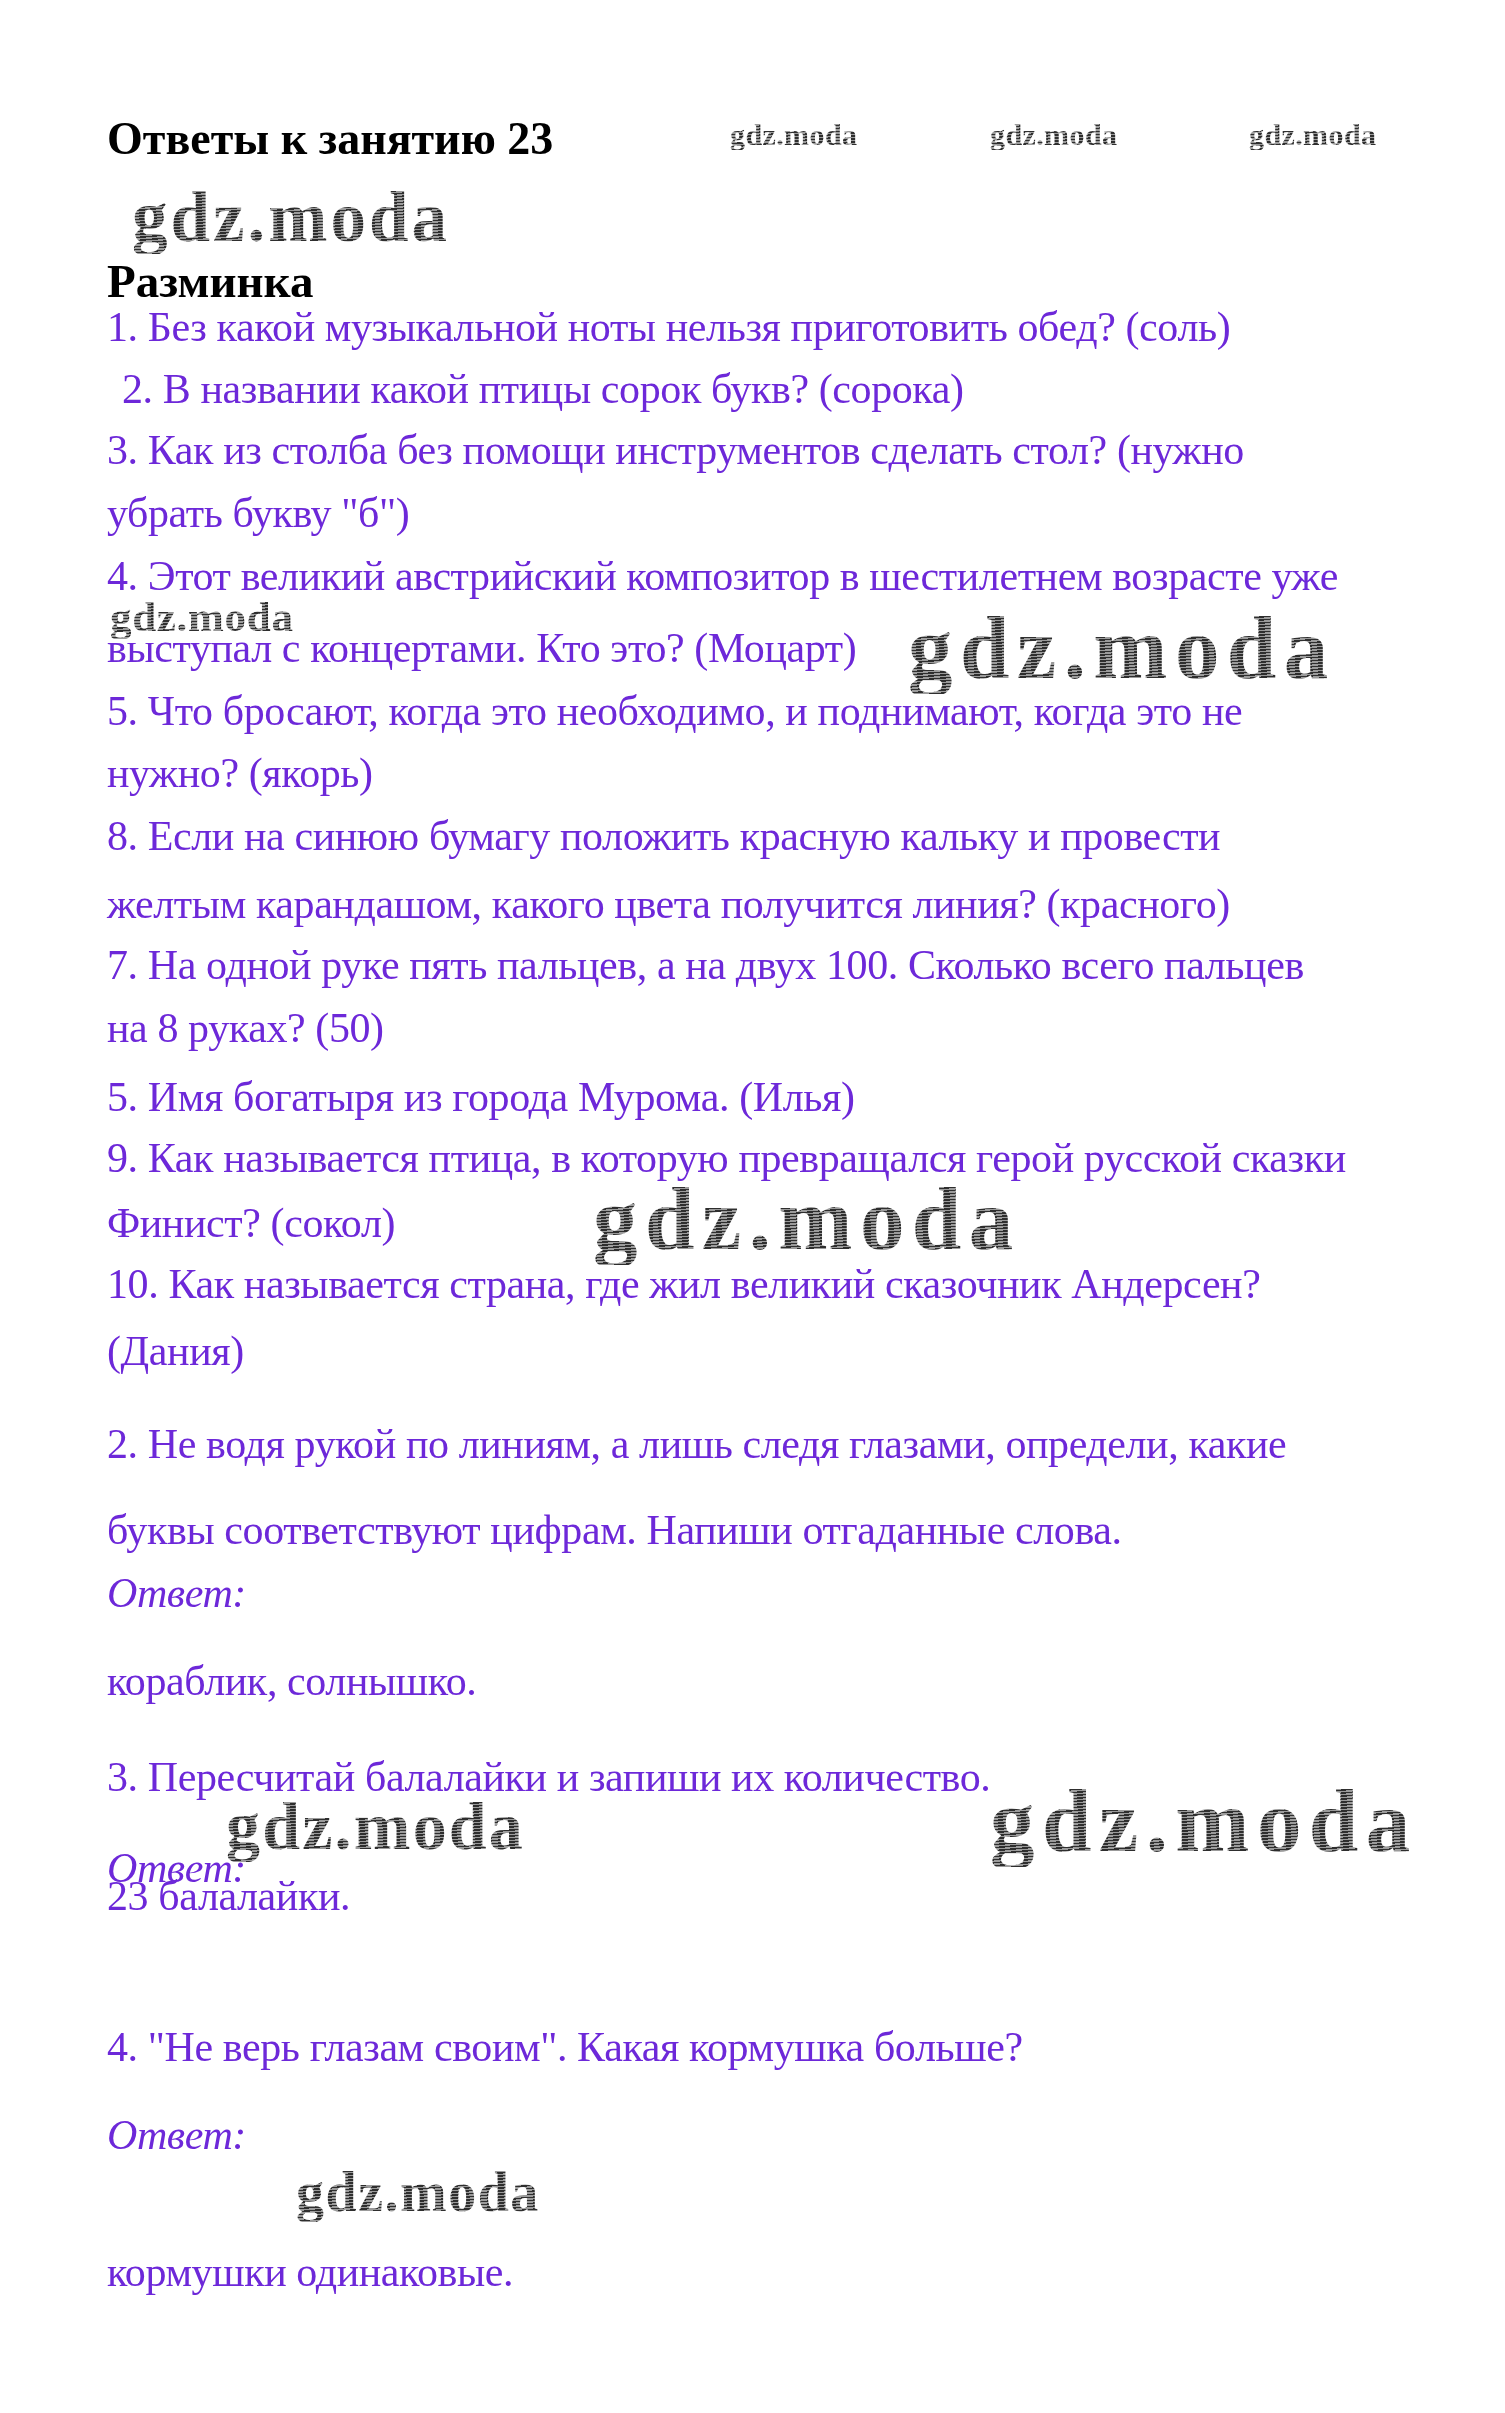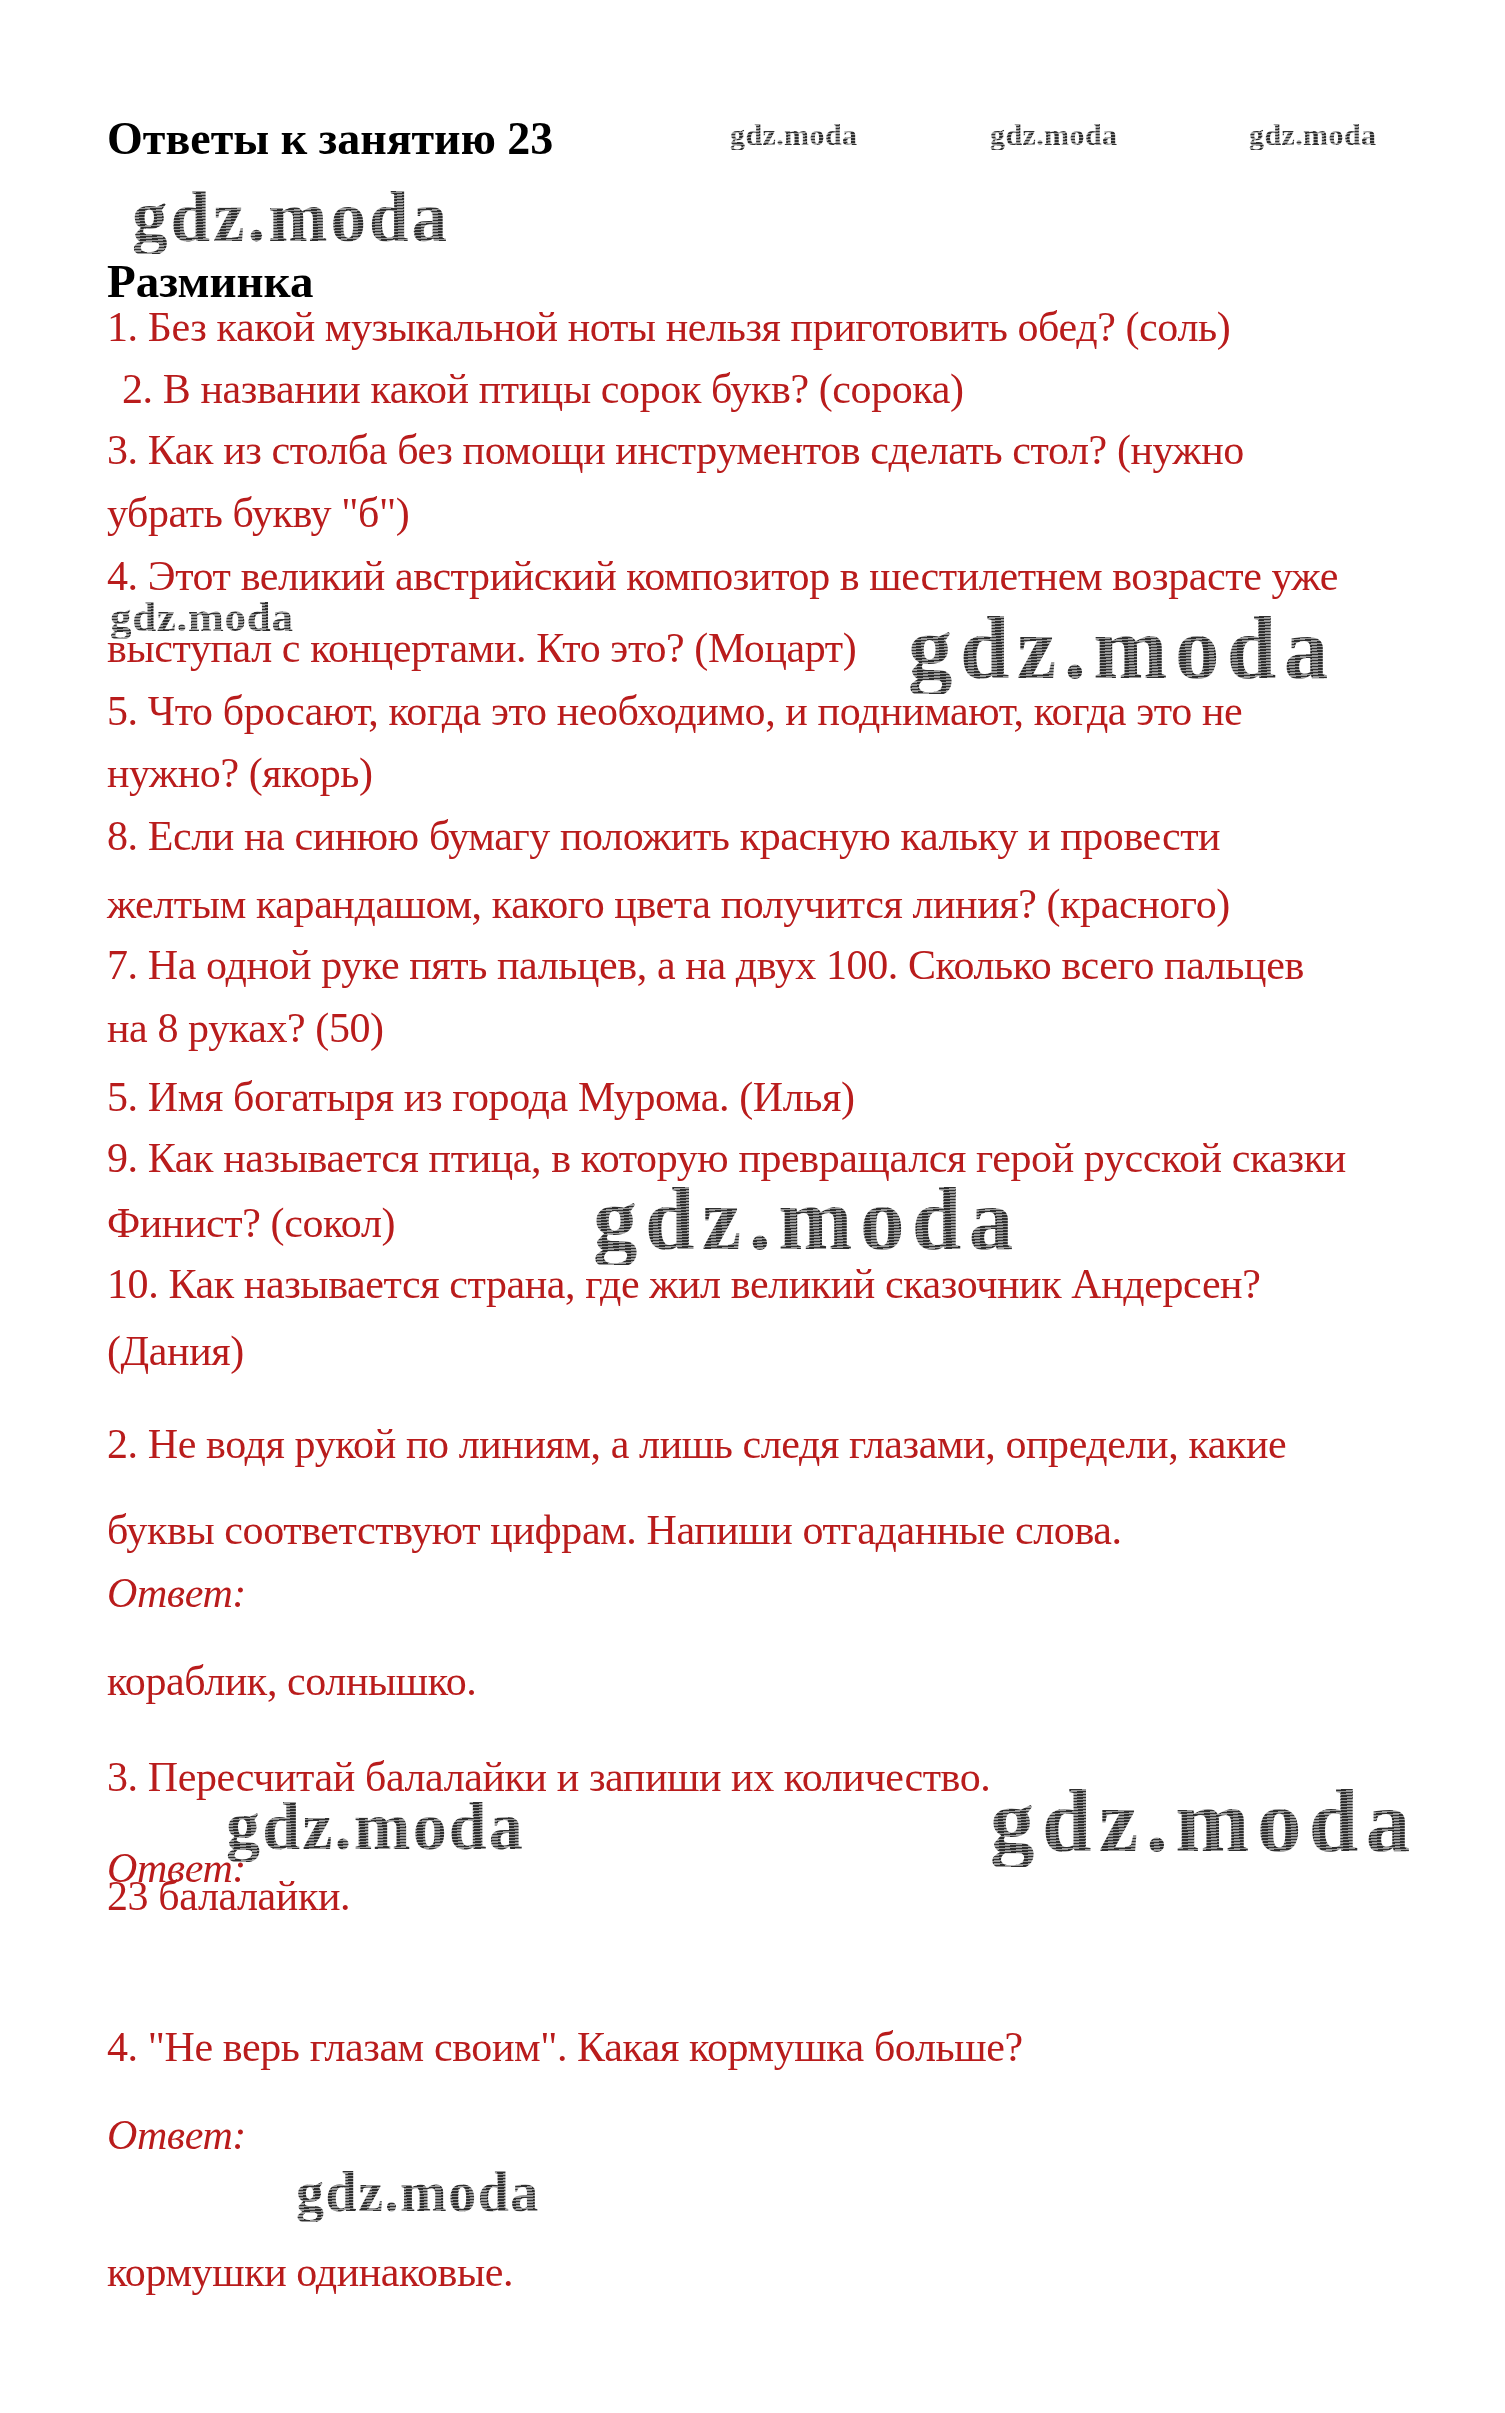--- a/index.html
+++ b/index.html
@@ -8,21 +8,21 @@
     width:1505px;height:2413px;
     background:#ffffff;
     overflow:hidden;
     font-family:"Liberation Serif", serif;
     color:#000;
   }
   .ln{
     position:absolute;left:107px;
     font-size:42px;line-height:44px;
     letter-spacing:-0.4px;
-    white-space:nowrap;color:#b91c1c;
+    white-space:nowrap;color:#6d28d9;
   }
   .title{
     position:absolute;left:107px;top:115px;
     font-size:46px;line-height:47px;font-weight:bold;
     white-space:nowrap;
   }
   .heading{
     position:absolute;left:107px;top:258px;
     font-size:47px;line-height:47px;font-weight:bold;
     white-space:nowrap;

